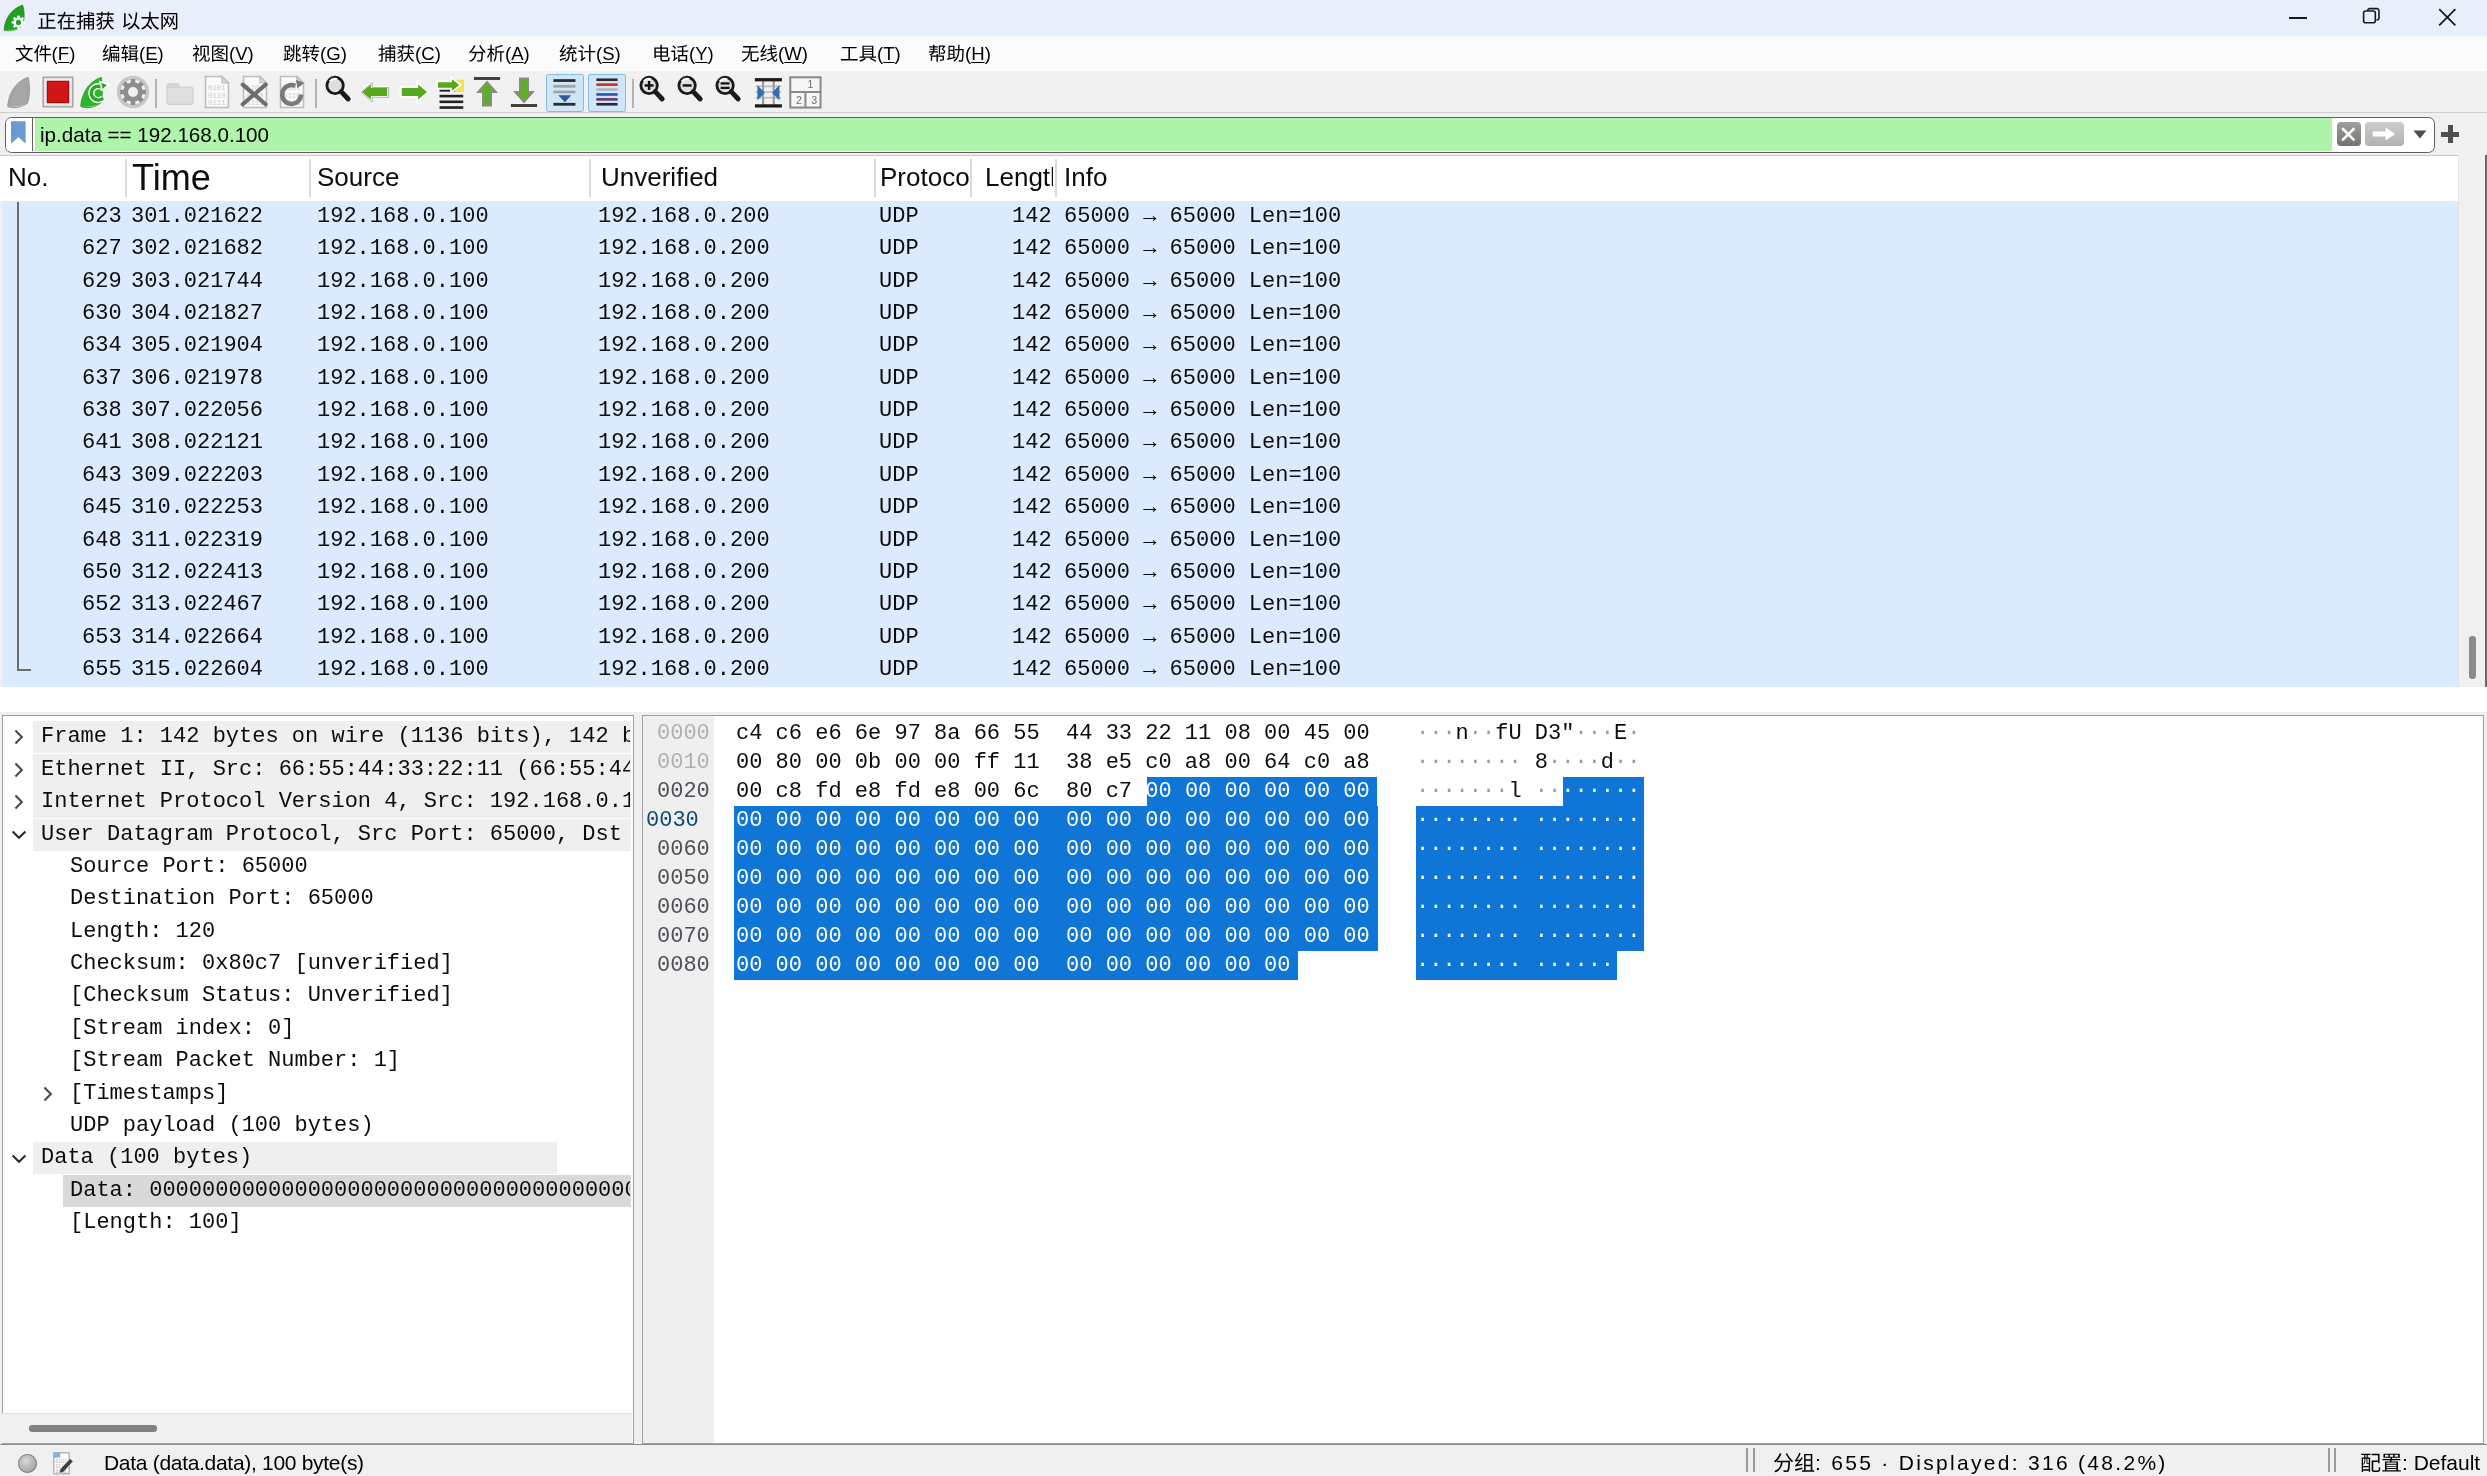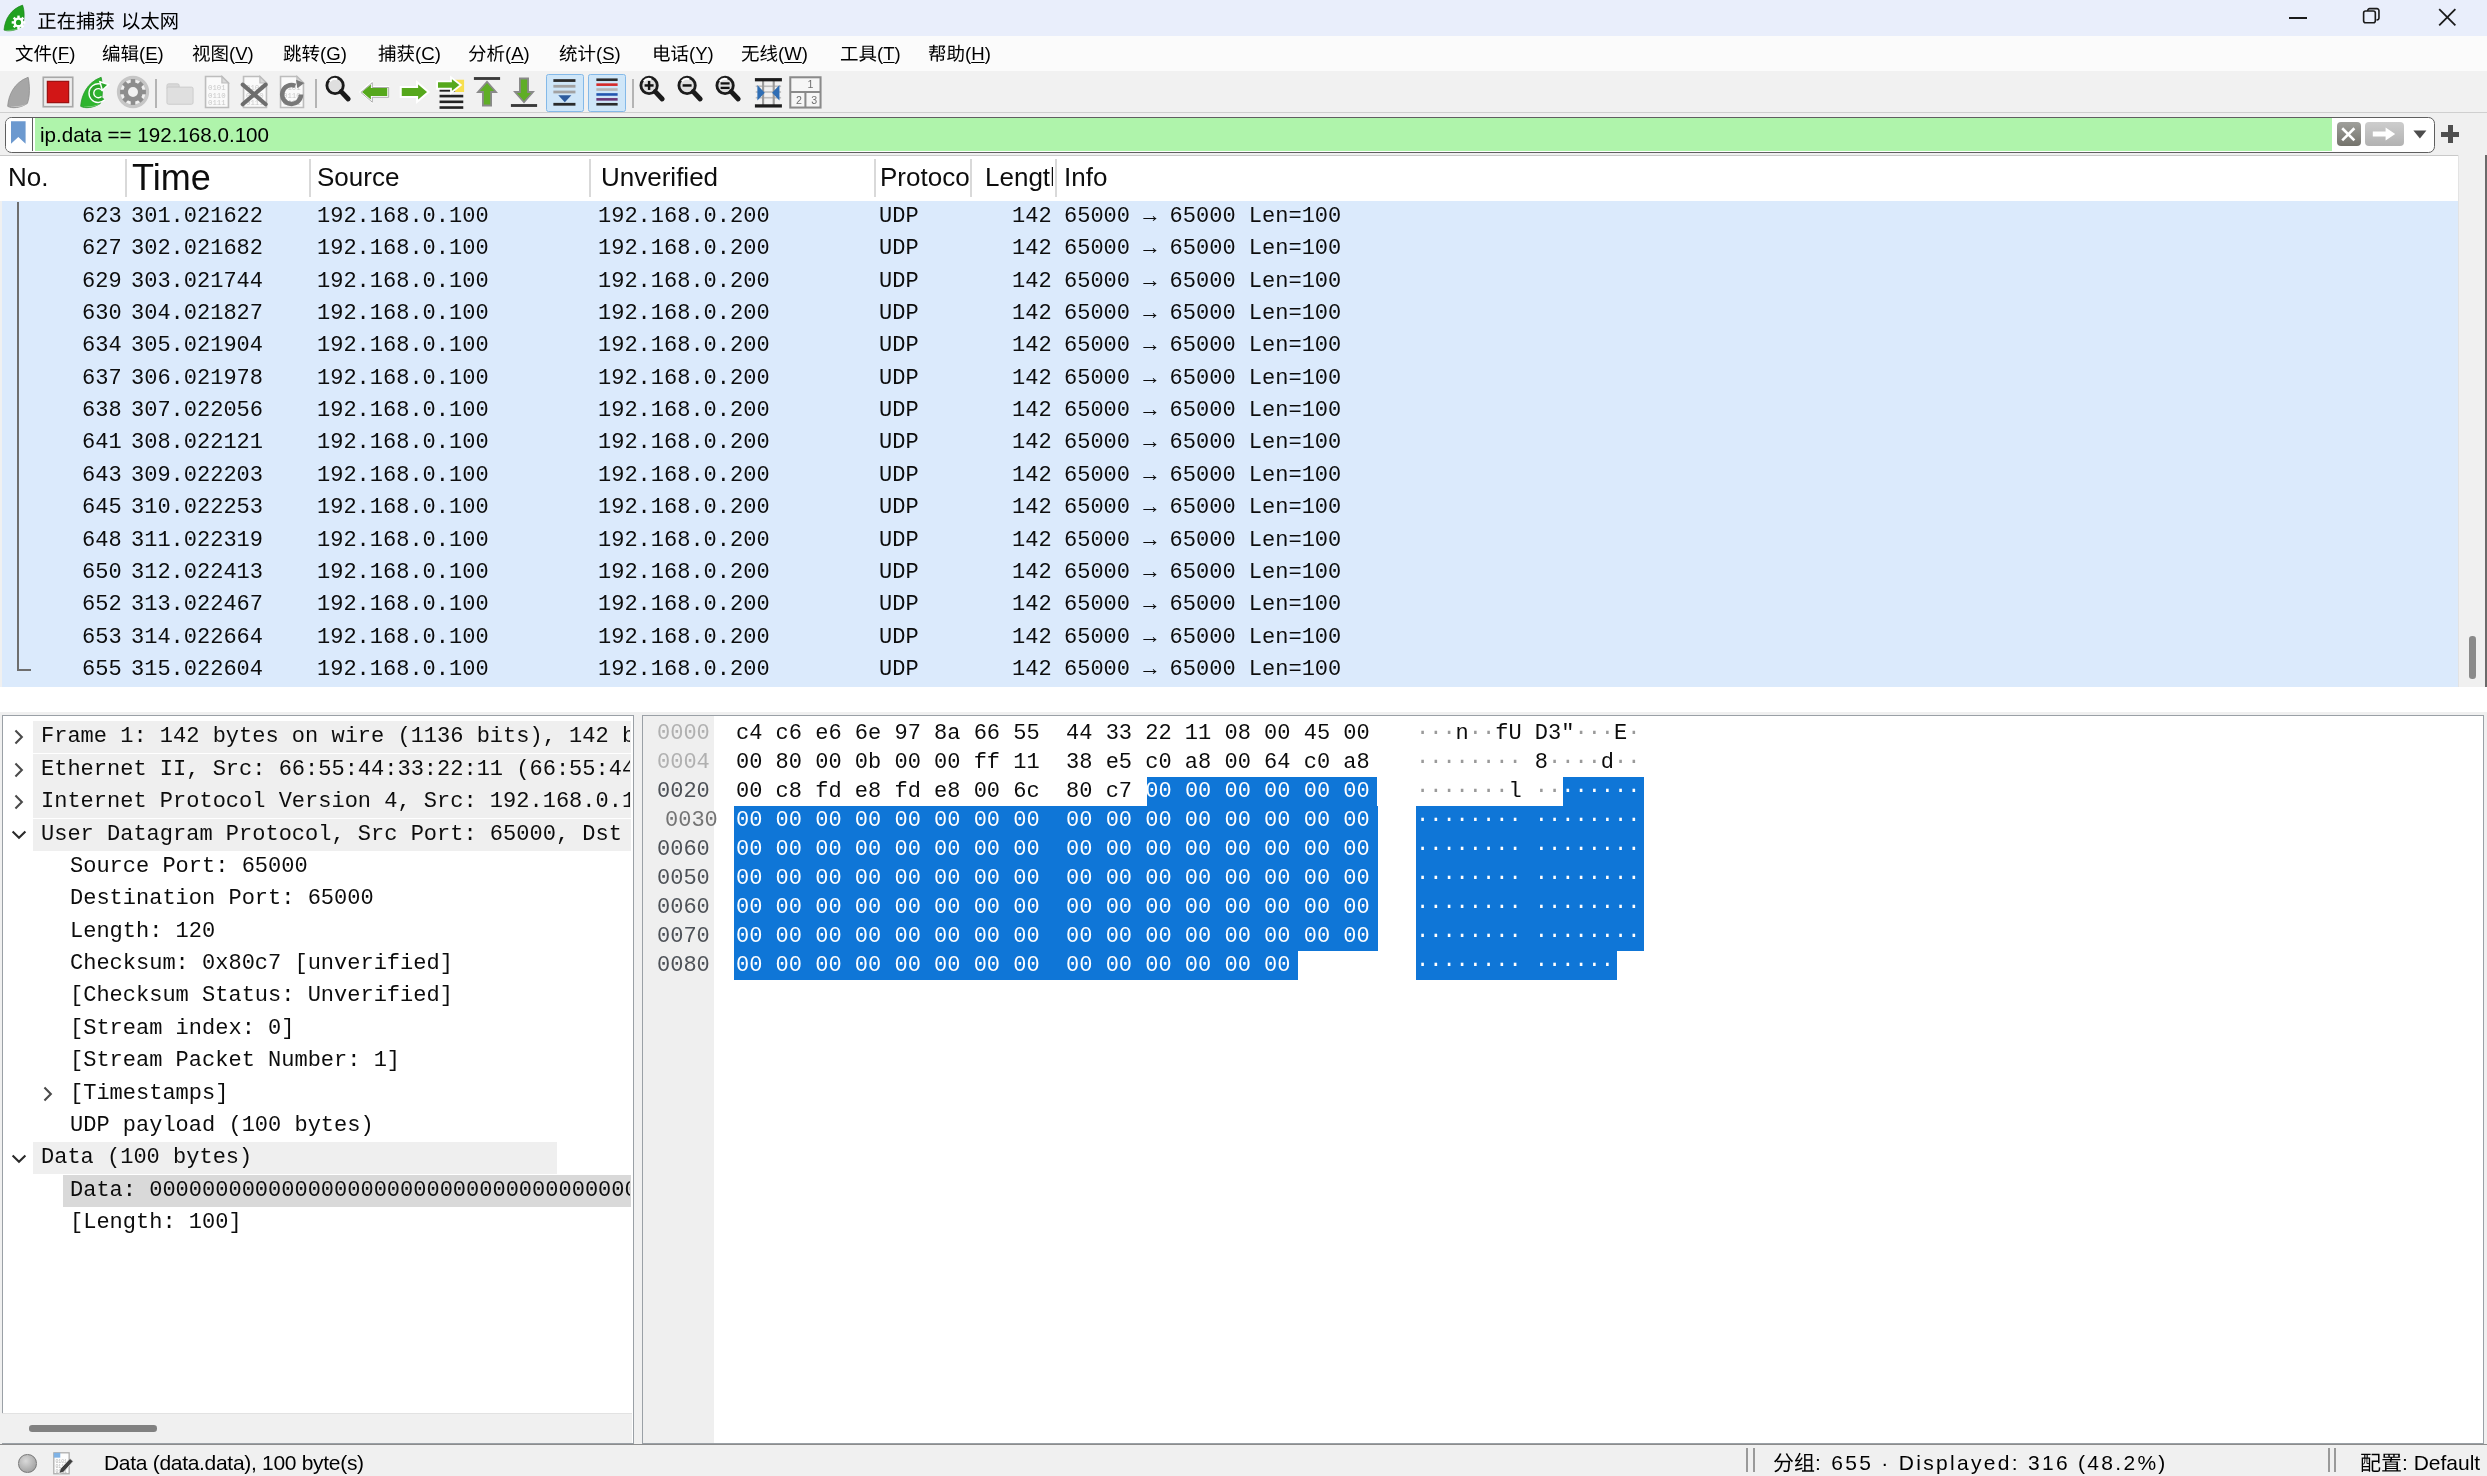--- a/index.html
+++ b/index.html
@@ -355,31 +355,31 @@
 <svg class="abs" style="left:10.5px;top:1153px" width="16" height="11.3" viewBox="0 0 20 14">
     <path d="M2 3 L10 11 L18 3" fill="none" stroke="#2a2a2a" stroke-width="2.6"></path>
   </svg>
 <div class="abs" style="left:2.4px;top:1413px;width:630px;height:30px;background:#f0f0f0;border-top:0.8px solid #e2e2e2"></div>
 <div class="abs" style="left:29px;top:1425px;width:128px;height:6.5px;background:#818181;border-radius:3.2px"></div>
 <div class="abs" style="left:642px;top:715px;width:1842px;height:729px;background:#ffffff;border:0.8px solid #9aa0a6"></div>
 <div class="abs" style="left:643px;top:716px;width:71px;height:727px;background:#efefef"></div>
 <div class="abs mono" style="left:657px;top:719px;height:29px;line-height:29px;color:#b0b0b0">0000</div>
 <div class="abs mono" style="left:736px;top:719px;height:29px;line-height:29px">c4 c6 e6 6e 97 8a 66 55&nbsp; 44 33 22 11 08 00 45 00</div>
 <div class="abs mono" style="left:1416px;top:719px;height:29px;line-height:29px"><i>···</i>n<i>··</i>fU D3"<i>···</i>E<i>·</i></div>
-<div class="abs mono" style="left:657px;top:748px;height:29px;line-height:29px;color:#b0b0b0">0004</div>
+<div class="abs mono" style="left:657px;top:748px;height:29px;line-height:29px;color:#b0b0b0">0010</div>
 <div class="abs mono" style="left:736px;top:748px;height:29px;line-height:29px">00 80 00 0b 00 00 ff 11&nbsp; 38 e5 c0 a8 00 64 c0 a8</div>
 <div class="abs mono" style="left:1416px;top:748px;height:29px;line-height:29px"><i>········</i> 8<i>····</i>d<i>··</i></div>
 <div class="abs" style="left:1147px;top:777px;width:230px;height:29px;background:#0f76d7"></div>
 <div class="abs" style="left:1563px;top:777px;width:81px;height:29px;background:#0f76d7"></div>
 <div class="abs mono" style="left:657px;top:777px;height:29px;line-height:29px;color:#4d5157">0020</div>
 <div class="abs mono" style="left:736px;top:777px;height:29px;line-height:29px">00 c8 fd e8 fd e8 00 6c&nbsp; 80 c7 <span style="color:#fff">00 00 00 00 00 00</span></div>
 <div class="abs mono" style="left:1416px;top:777px;height:29px;line-height:29px"><i>·······</i>l <i>··</i><span style="color:#fff">······</span></div>
 <div class="abs" style="left:734px;top:806px;width:644px;height:29px;background:#0f76d7"></div>
 <div class="abs" style="left:1416px;top:806px;width:228px;height:29px;background:#0f76d7"></div>
-<div class="abs mono" style="left:665px;top:806px;height:29px;line-height:29px;color:#737373">0030</div>
+<div class="abs mono" style="left:646px;top:806px;height:29px;line-height:29px;color:#0c4a6e">0030</div>
 <div class="abs mono" style="left:736px;top:806px;height:29px;line-height:29px"><span style="color:#fff">00 00 00 00 00 00 00 00&nbsp; 00 00 00 00 00 00 00 00</span></div>
 <div class="abs mono" style="left:1416px;top:806px;height:29px;line-height:29px"><span style="color:#fff">········ ········</span></div>
 <div class="abs" style="left:734px;top:835px;width:644px;height:29px;background:#0f76d7"></div>
 <div class="abs" style="left:1416px;top:835px;width:228px;height:29px;background:#0f76d7"></div>
 <div class="abs mono" style="left:657px;top:835px;height:29px;line-height:29px;color:#4d5157">0060</div>
 <div class="abs mono" style="left:736px;top:835px;height:29px;line-height:29px"><span style="color:#fff">00 00 00 00 00 00 00 00&nbsp; 00 00 00 00 00 00 00 00</span></div>
 <div class="abs mono" style="left:1416px;top:835px;height:29px;line-height:29px"><span style="color:#fff">········ ········</span></div>
 <div class="abs" style="left:734px;top:864px;width:644px;height:29px;background:#0f76d7"></div>
 <div class="abs" style="left:1416px;top:864px;width:228px;height:29px;background:#0f76d7"></div>
 <div class="abs mono" style="left:657px;top:864px;height:29px;line-height:29px;color:#4d5157">0050</div>

